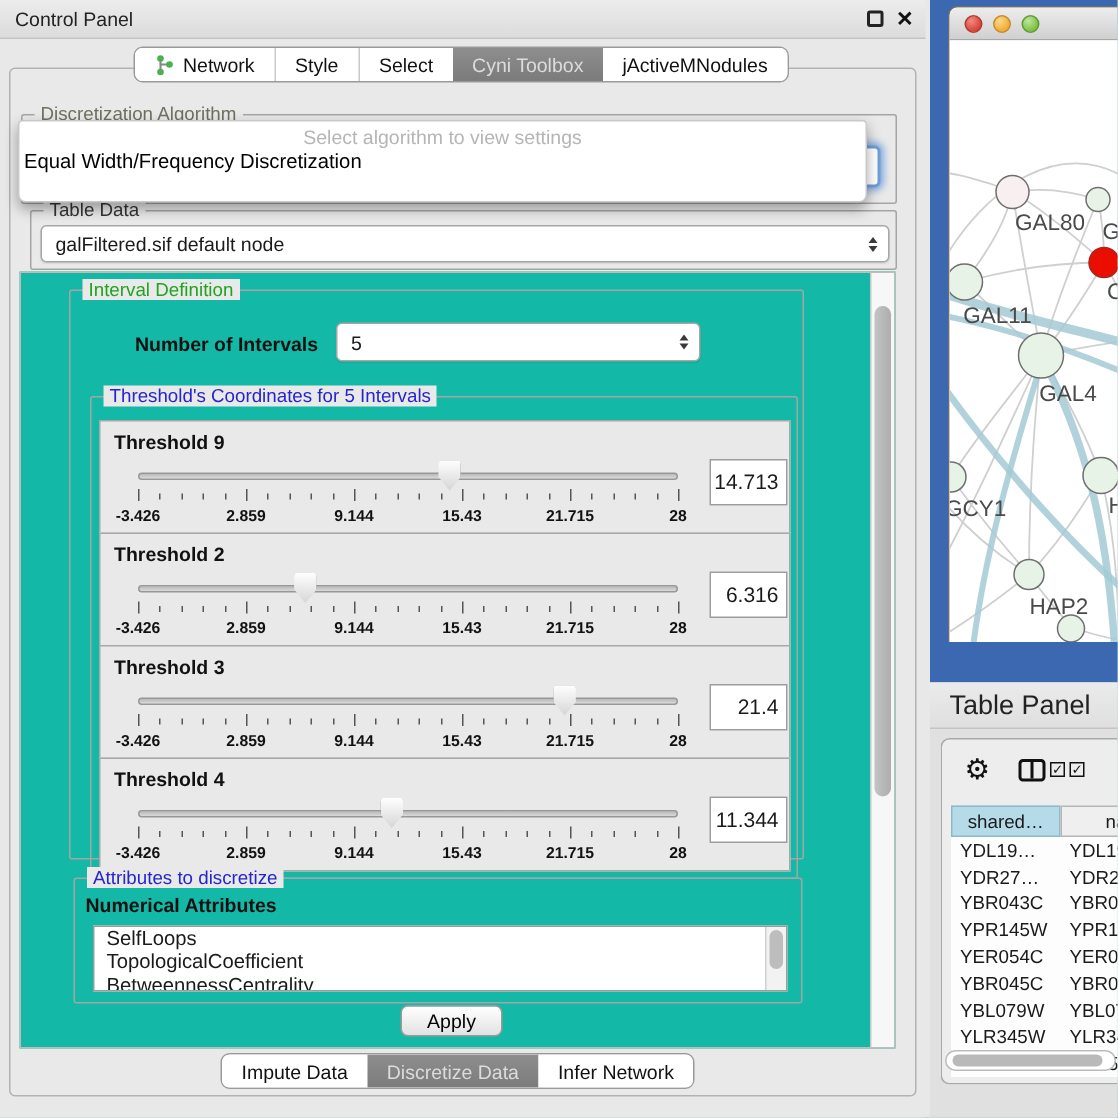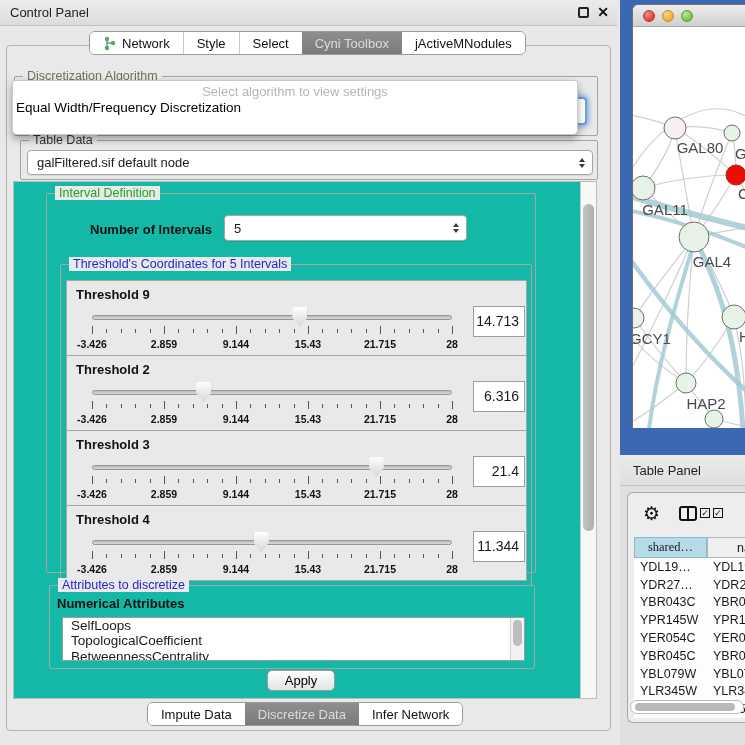--- a/index.html
+++ b/index.html
@@ -108,35 +108,35 @@
   .light.red    { background:radial-gradient(circle at 35% 30%, #F28B80, #DC4338 70%); border:1px solid #B23A2E; }
   .light.yellow { background:radial-gradient(circle at 35% 30%, #FBD88A, #F0AD33 70%); border:1px solid #C6882B; }
   .light.green  { background:radial-gradient(circle at 35% 30%, #BCE6A2, #7CC13F 70%); border:1px solid #62992F; }
   #net-canvas { position:relative; width:113px; height:402px; background:#FFF; overflow:hidden; }
 
   
   #table-panel { position:absolute; left:620px; top:455px; width:125px; height:290px; background:#E0E0E0; }
   .tp-header { position:absolute; left:0; top:0; width:100%; height:31px;
     background:linear-gradient(#EBEBEB,#DFDFDF); border-bottom:1px solid #C4C4C4;
     display:flex; align-items:center; }
-  .tp-title { font-size:13px; color:#222; margin-left:13px; }
+  .tp-title { font-size:18px; color:#222; margin-left:13px; }
   #tp-box { position:absolute; left:7px; top:37px; width:118px; height:231px; background:#EDEDED;
     border:1px solid #A8A8A8; border-radius:6px 0 0 6px; border-right:none; overflow:hidden; }
   .tp-toolbar { position:absolute; left:0; top:0; width:100%; height:40px; display:flex; align-items:center; }
   .gear { font-size:19px; color:#111; margin-left:15px; line-height:1; }
   .split-icon { width:18px; height:15px; border:2px solid #111; border-radius:3px; margin-left:19px; position:relative; }
   .split-icon::after { content:""; position:absolute; left:50%; top:0; width:2px; height:100%; background:#111; transform:translateX(-1px); }
   .cb-icon { width:10px; height:10px; border:1.5px solid #111; margin-left:3px; position:relative; font-size:9px; line-height:8px; text-align:center; }
   .cb-icon:first-of-type { margin-left:19px; }
   .tp-table { position:absolute; left:6px; top:44px; width:170px; }
   .tp-head { display:flex; height:21px; }
   .tp-hcell { font-size:12.5px; display:flex; align-items:center; justify-content:center;
     border:1px solid #B5B5B5; background:#EFEFEF; }
   .tp-hcell.sel { background:#B5DBE9; border:1px solid #8FB9CB; color:#1a1a1a; }
-  .tp-hcell.c1 { width:73px;font-family:Liberation Serif, serif; }
+  .tp-hcell.c1 { width:73px; }
   .tp-hcell.c2 { width:95px; justify-content:flex-start; padding-left:29px; }
   .tp-body { background:#FDFDFD; }
   .tp-row { display:flex; height:17.8px; font-size:12.5px; align-items:center; }
   .tp-cell.c1 { width:73px; padding-left:6px; }
   .tp-cell.c2 { width:95px; padding-left:6px; }
   .hscrollbar { position:absolute; left:2px; top:207px; width:114px; height:14px; background:#FFF;
     border:1px solid #BBB; border-radius:7px; }
   .hthumb { position:absolute; left:4px; top:2px; width:100px; height:8px; border-radius:4px; background:#B9B9B9; }
 </style>
 </head>

